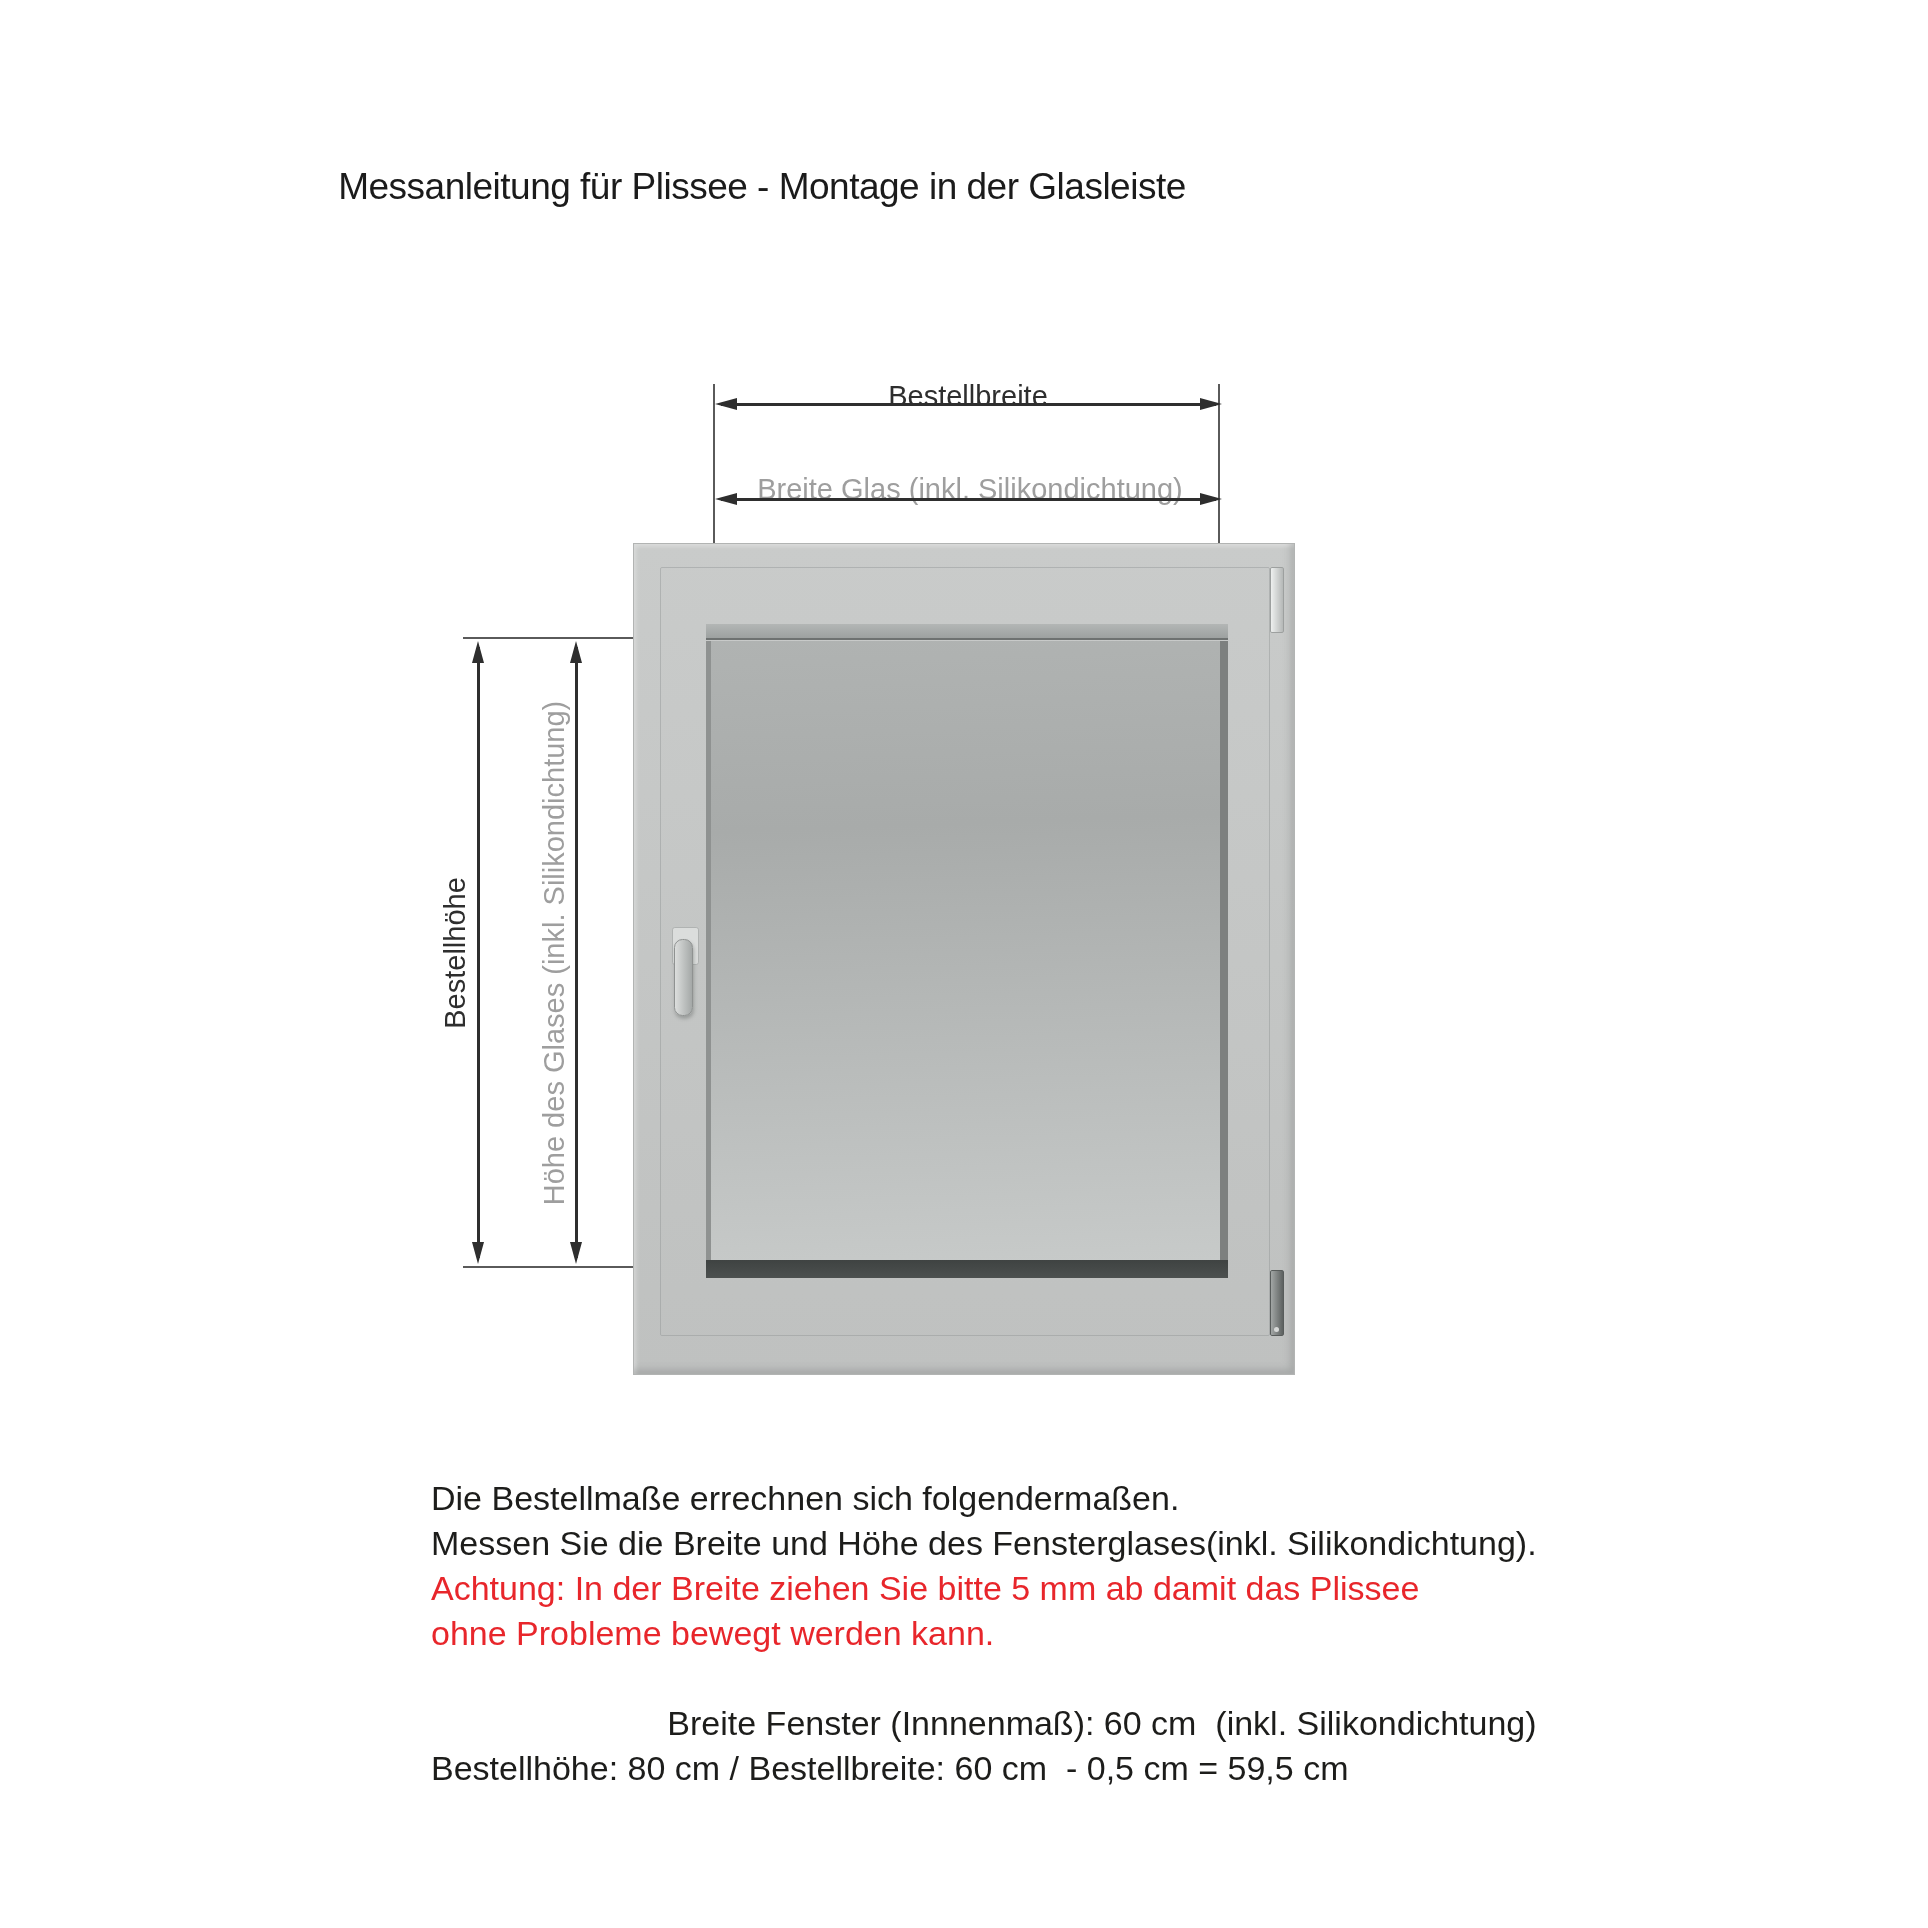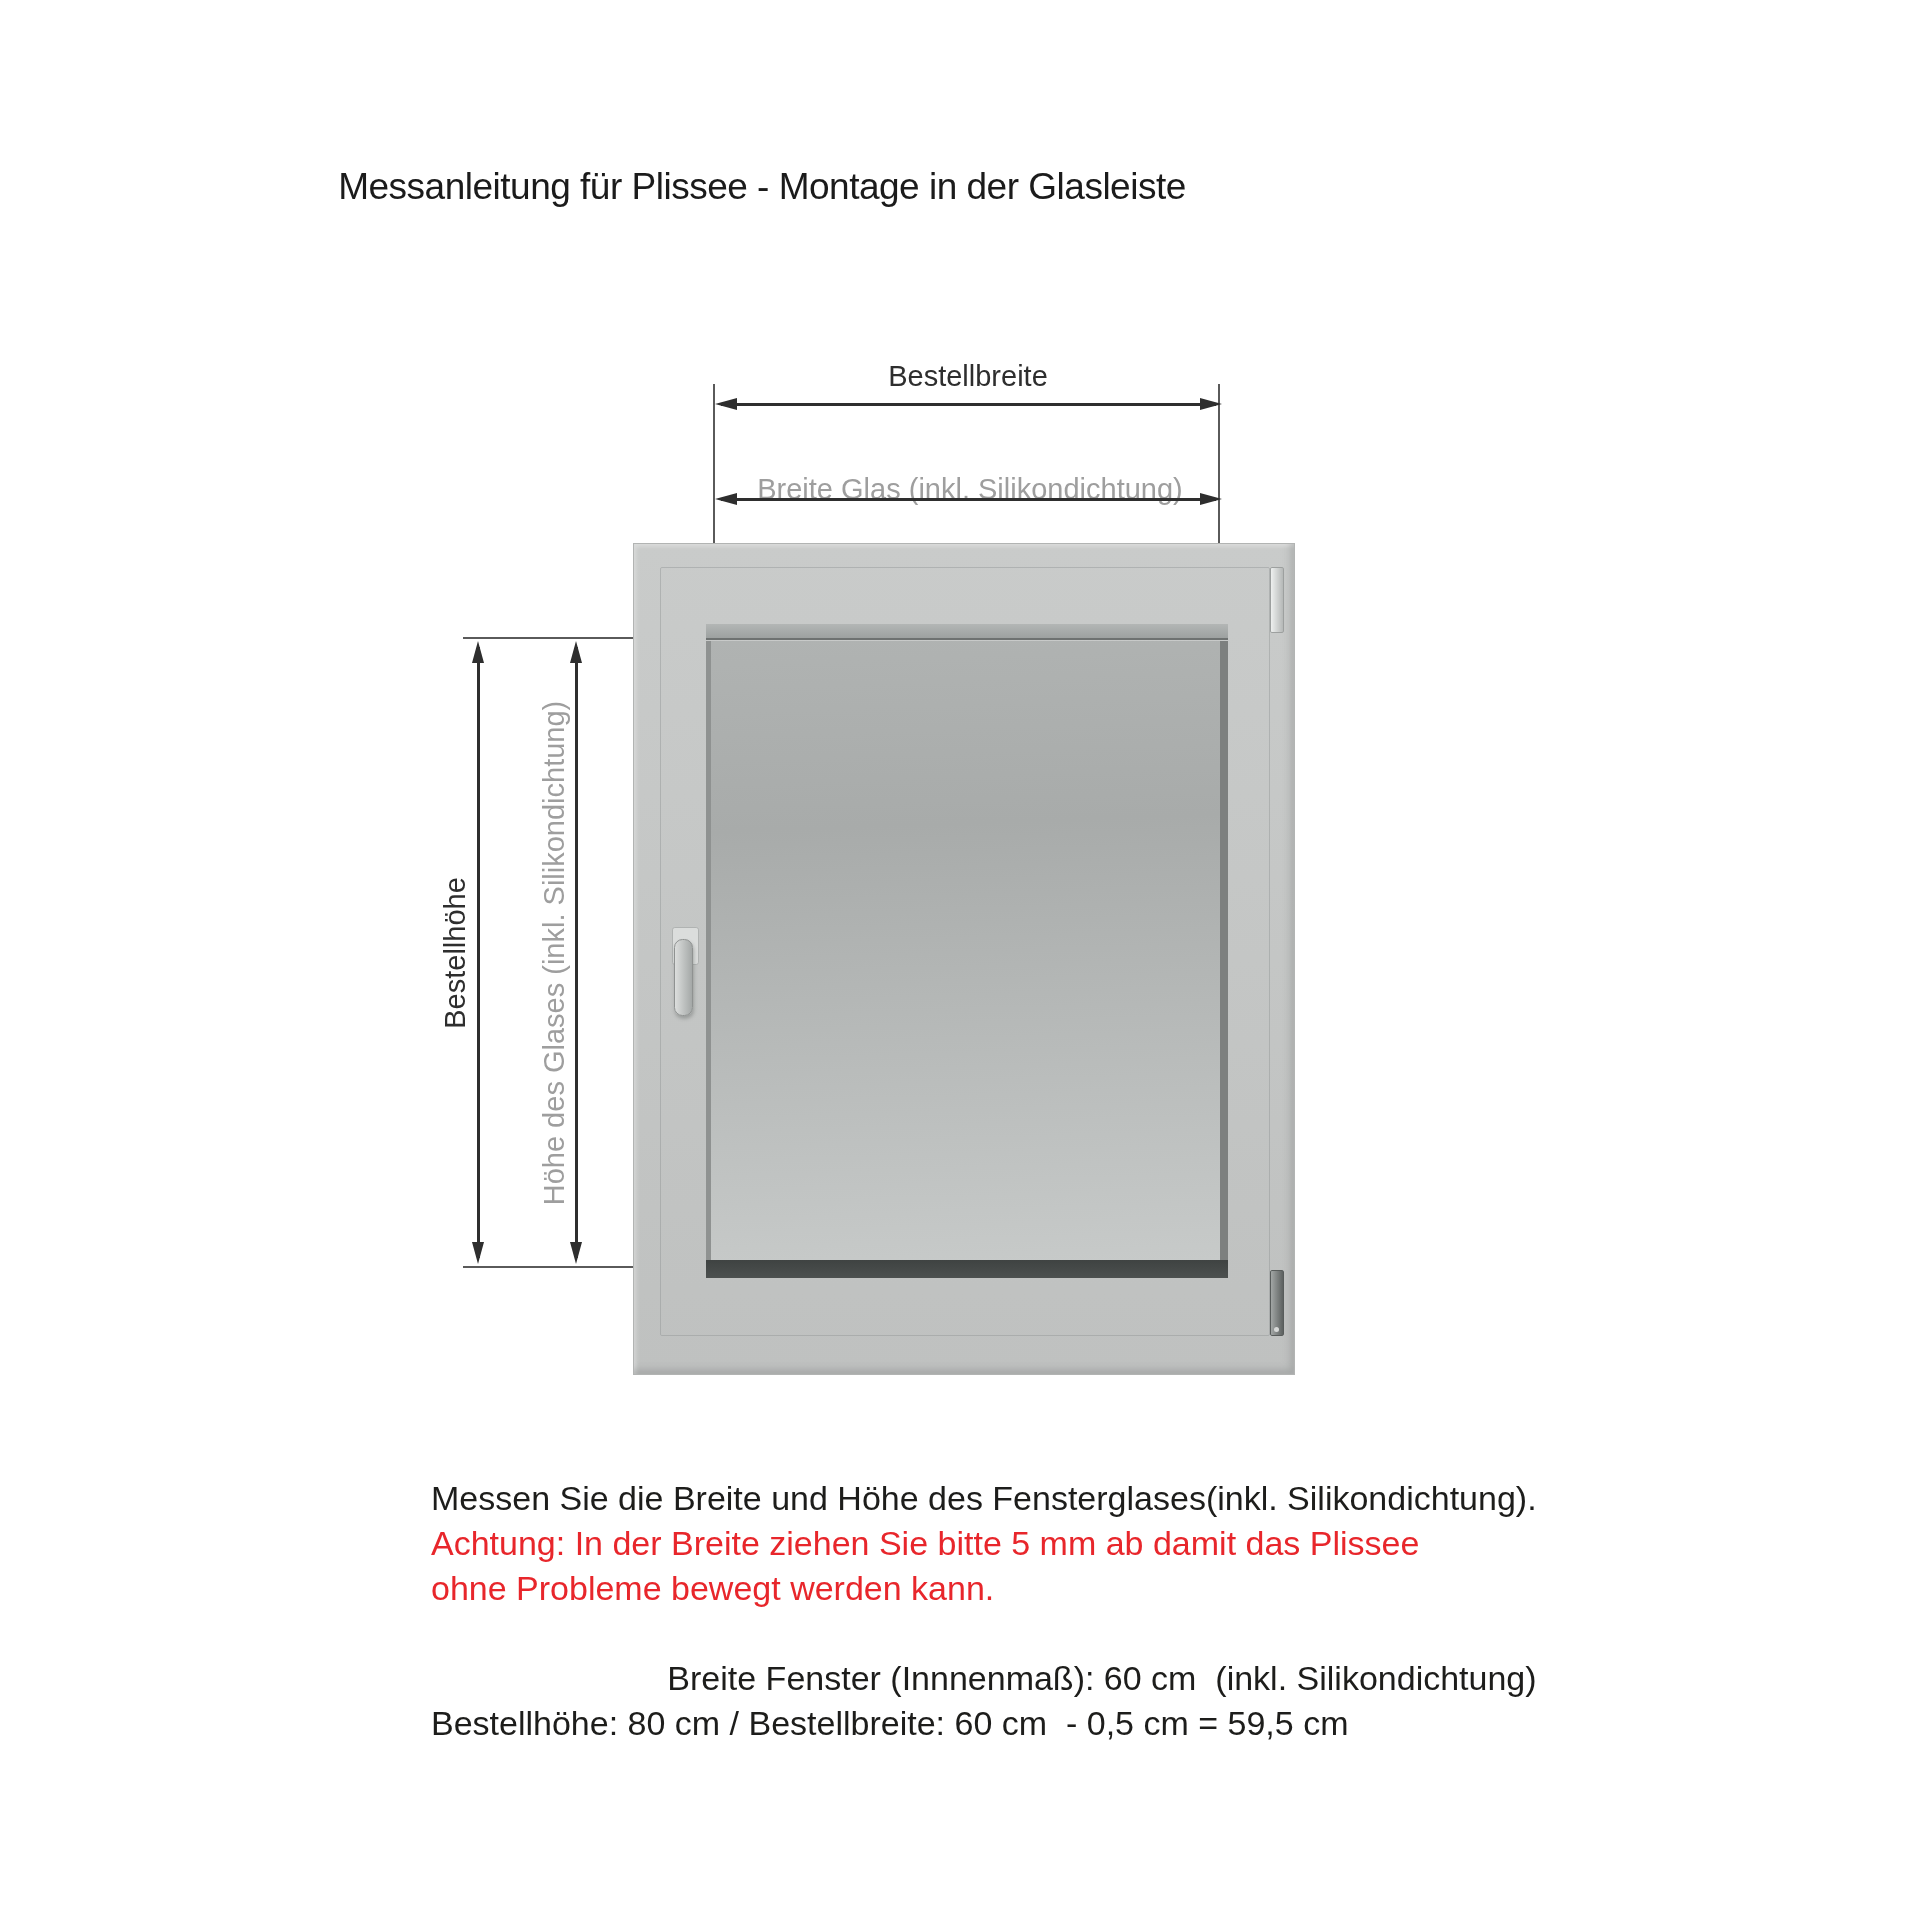--- a/index.html
+++ b/index.html
@@ -106,21 +106,21 @@
   .textblock .spacer { height:45px; }
   .textblock .indent { padding-left:141px;text-align:right; }
 </style>
 </head>
 <body>
 
 <div class="title">Messanleitung für Plissee - Montage in der Glasleiste</div>
 
 <div>
 
-  <div class="dim-label" style="left:968px; top:376px;">Bestellbreite</div>
+  <div class="dim-label" style="left:968px; top:396px;">Bestellbreite</div>
   <div class="dim-label gray" style="left:970px; top:474px;margin-top:15px;">Breite Glas (inkl. Silikondichtung)</div>
 
   <div class="dim-label vertical" style="left:455px; top:953px;">Bestellhöhe</div>
   <div class="dim-label vertical gray" style="left:554px; top:953px;">Höhe des Glases (inkl. Silikondichtung)</div>
 
   <div class="ext" style="left:713px;  top:384px;  width:2.4px; height:267px;"></div>
   <div class="ext" style="left:1218px; top:384px;  width:2.4px; height:266px;"></div>
   <div class="ext" style="left:463px;  top:637px;  width:250px; height:2.4px;"></div>
   <div class="ext" style="left:463px;  top:1266px; width:249px; height:2.4px;"></div>
 
@@ -146,20 +146,21 @@
       <div class="bead-bottom"></div>
     </div>
     <div class="handle-plate"></div>
     <div class="handle-lever"></div>
     <div class="hinge top"></div>
     <div class="hinge bottom"></div>
   </div>
 </div>
 
 <div class="textblock">
+  <div class="line">Die Bestellmaße errechnen sich folgendermaßen.</div>
   <div class="line">Messen Sie die Breite und Höhe des Fensterglases(inkl. Silikondichtung).</div>
   <div class="line red">Achtung: In der Breite ziehen Sie bitte 5 mm ab damit das Plissee</div>
   <div class="line red">ohne Probleme bewegt werden kann.</div>
   <div class="spacer"></div>
   <div class="line indent">Breite Fenster (Innnenmaß): 60 cm  (inkl. Silikondichtung)</div>
   <div class="line">Bestellhöhe: 80 cm / Bestellbreite: 60 cm  - 0,5 cm = 59,5 cm</div>
 </div>
 
 
 </body></html>

